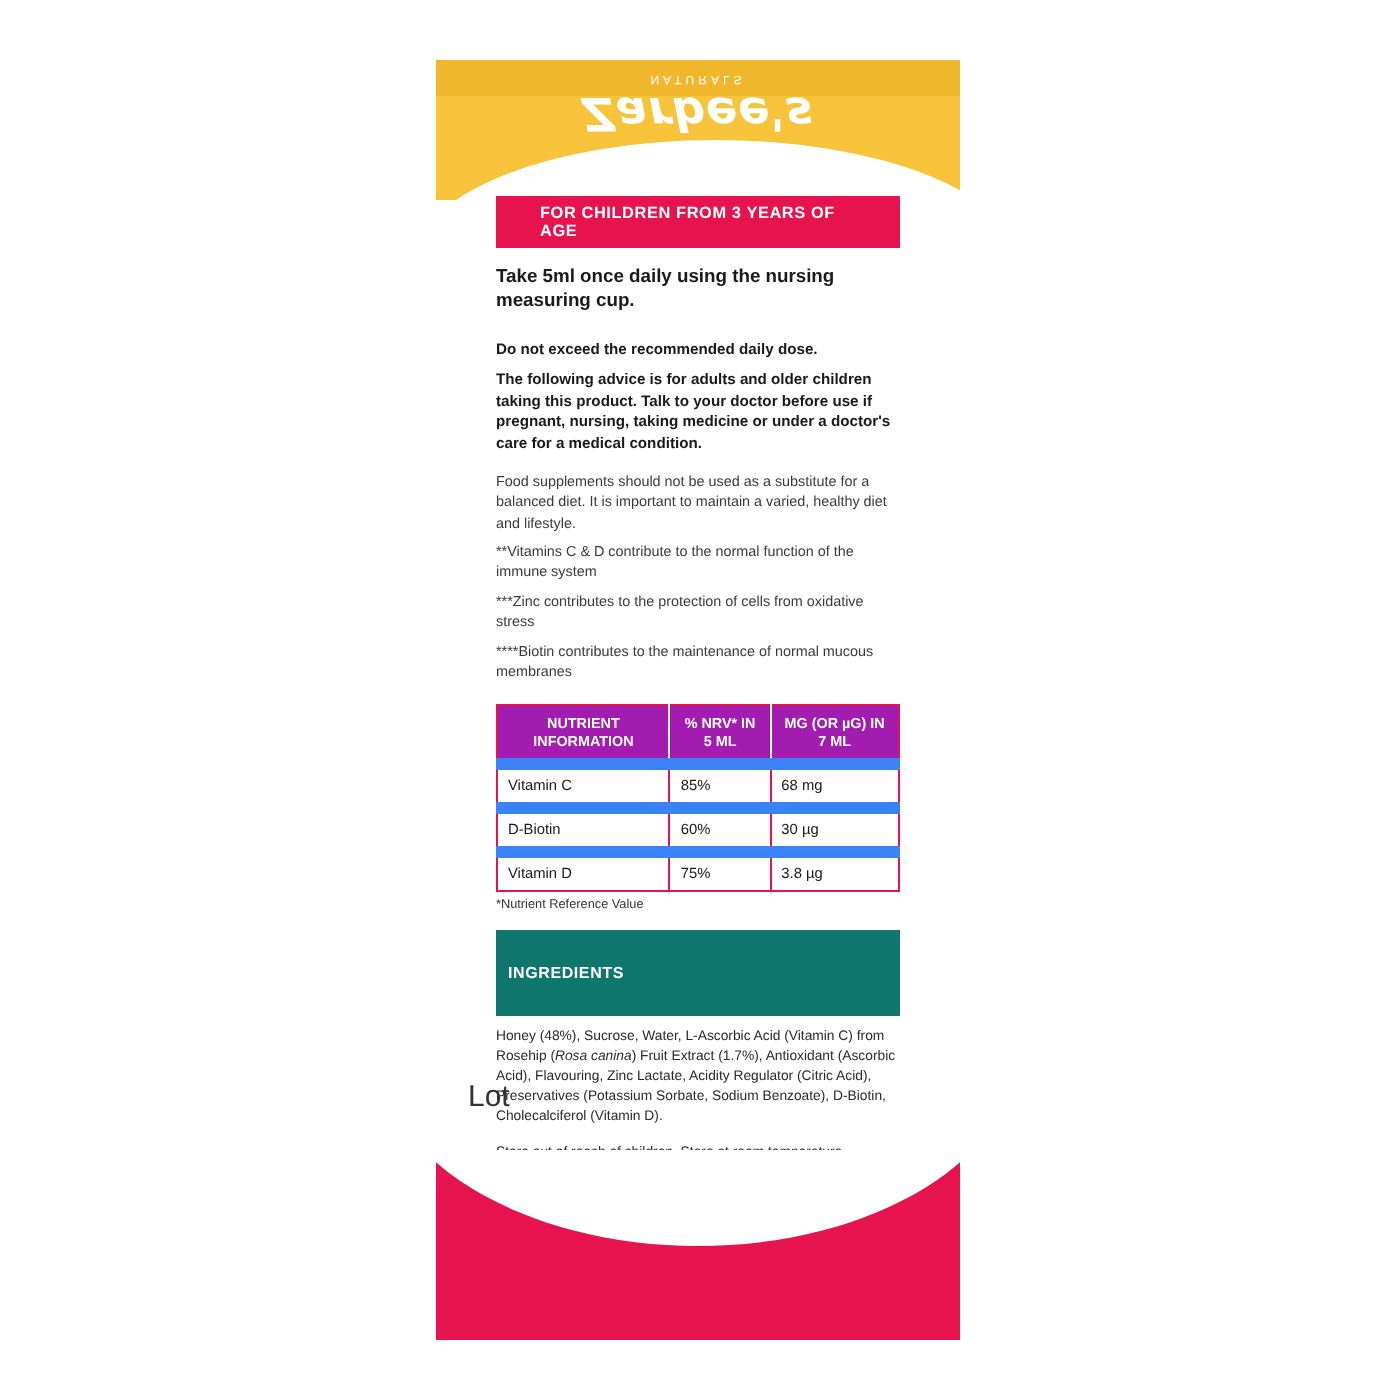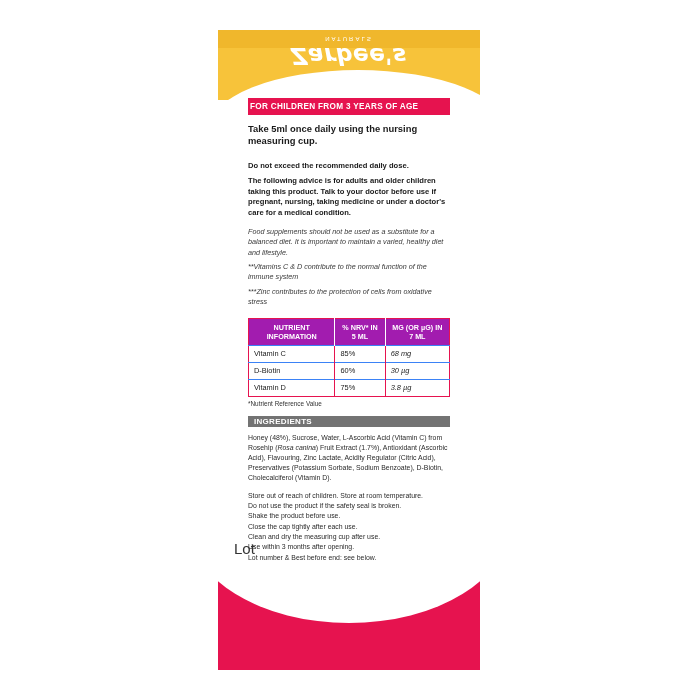--- a/index.html
+++ b/index.html
@@ -109,21 +109,21 @@
     top: 68px;
     width: 202px;
   }
 
   .banner {
     background: #e6134f;
     color: #ffffff;
     font-size: 8.2px;
     font-weight: bold;
     letter-spacing: 0.3px;
-    padding: 4px 2px;
+    padding: 4px 22px;
     text-align: left;
     text-transform: uppercase;
   }
 
   .dose {
     margin-top: 8px;
     font-size: 9.4px;
     font-weight: bold;
     color: #1a1a1a;
     line-height: 1.25;
@@ -136,21 +136,20 @@
     line-height: 1.4;
   }
   .warnings p { margin: 0 0 5px 0; }
   .warnings p:last-child { margin-bottom: 0; }
 
   .notes {
     margin-top: 8px;
     font-size: 7.2px;
     color: #3a3a3a;
     line-height: 1.45;
-    font-style: italic;
   }
   .notes p { margin: 0 0 4px 0; }
   .notes p:last-child { margin-bottom: 0; }
 
   
   .table {
     margin-top: 10px;
     border: 1px solid #e6134f;
     border-collapse: collapse;
     width: 100%;
@@ -165,43 +164,43 @@
     padding: 4px 5px;
     line-height: 1.25;
     vertical-align: middle;
     border-right: 1px solid #ffffff;
   }
   .table th:last-child { border-right: none; }
   .table td {
     font-size: 7.4px;
     color: #1a1a1a;
     padding: 3.5px 5px;
-    border-top: 1px solid #3b82f6;
+    border-top: 6px solid #3b82f6;
     border-right: 1px solid #e6134f;
     background: #ffffff;
   }
-  .table td:last-child { border-right: none; font-style: italic; }
+  .table td:last-child { border-right: none; }
   .table col.c1 { width: 43%; }
   .table col.c2 { width: 25%; }
   .table col.c3 { width: 32%; }
 
   .footnote {
     margin-top: 3px;
     font-size: 6.4px;
     color: #333333;
   }
 
   .ingredients-banner {
     margin-top: 9px;
-    background: #737373;
+    background: #0f766e;
     color: #ffffff;
     font-size: 8px;
     font-weight: bold;
     letter-spacing: 0.3px;
-    padding: 1px 6px;
+    padding: 17px 6px;
     text-transform: uppercase;
   }
 
   .ingredients-text {
     margin-top: 6px;
     font-size: 6.9px;
     color: #2a2a2a;
     line-height: 1.45;
   }
   .ingredients-text i { font-style: italic; }
@@ -246,20 +245,21 @@
 
       <div class="warnings">
         <p>Do not exceed the recommended daily dose.</p>
         <p>The following advice is for adults and older children taking this product.  Talk to your doctor before use if pregnant, nursing, taking medicine or under a doctor's care for a medical condition.</p>
       </div>
 
       <div class="notes">
         <p>Food supplements should not be used as a substitute for a balanced diet. It is important to maintain a varied, healthy diet and lifestyle.</p>
         <p>**Vitamins C &amp; D contribute to the normal function of the immune system</p>
         <p>***Zinc contributes to the protection of cells from oxidative stress</p>
+        <p>****Biotin contributes to the maintenance of normal mucous membranes</p>
       </div>
 
       <table class="table">
         <colgroup>
             <col class="c1">
             <col class="c2">
             <col class="c3">
           </colgroup>
         <thead>
           <tr>

